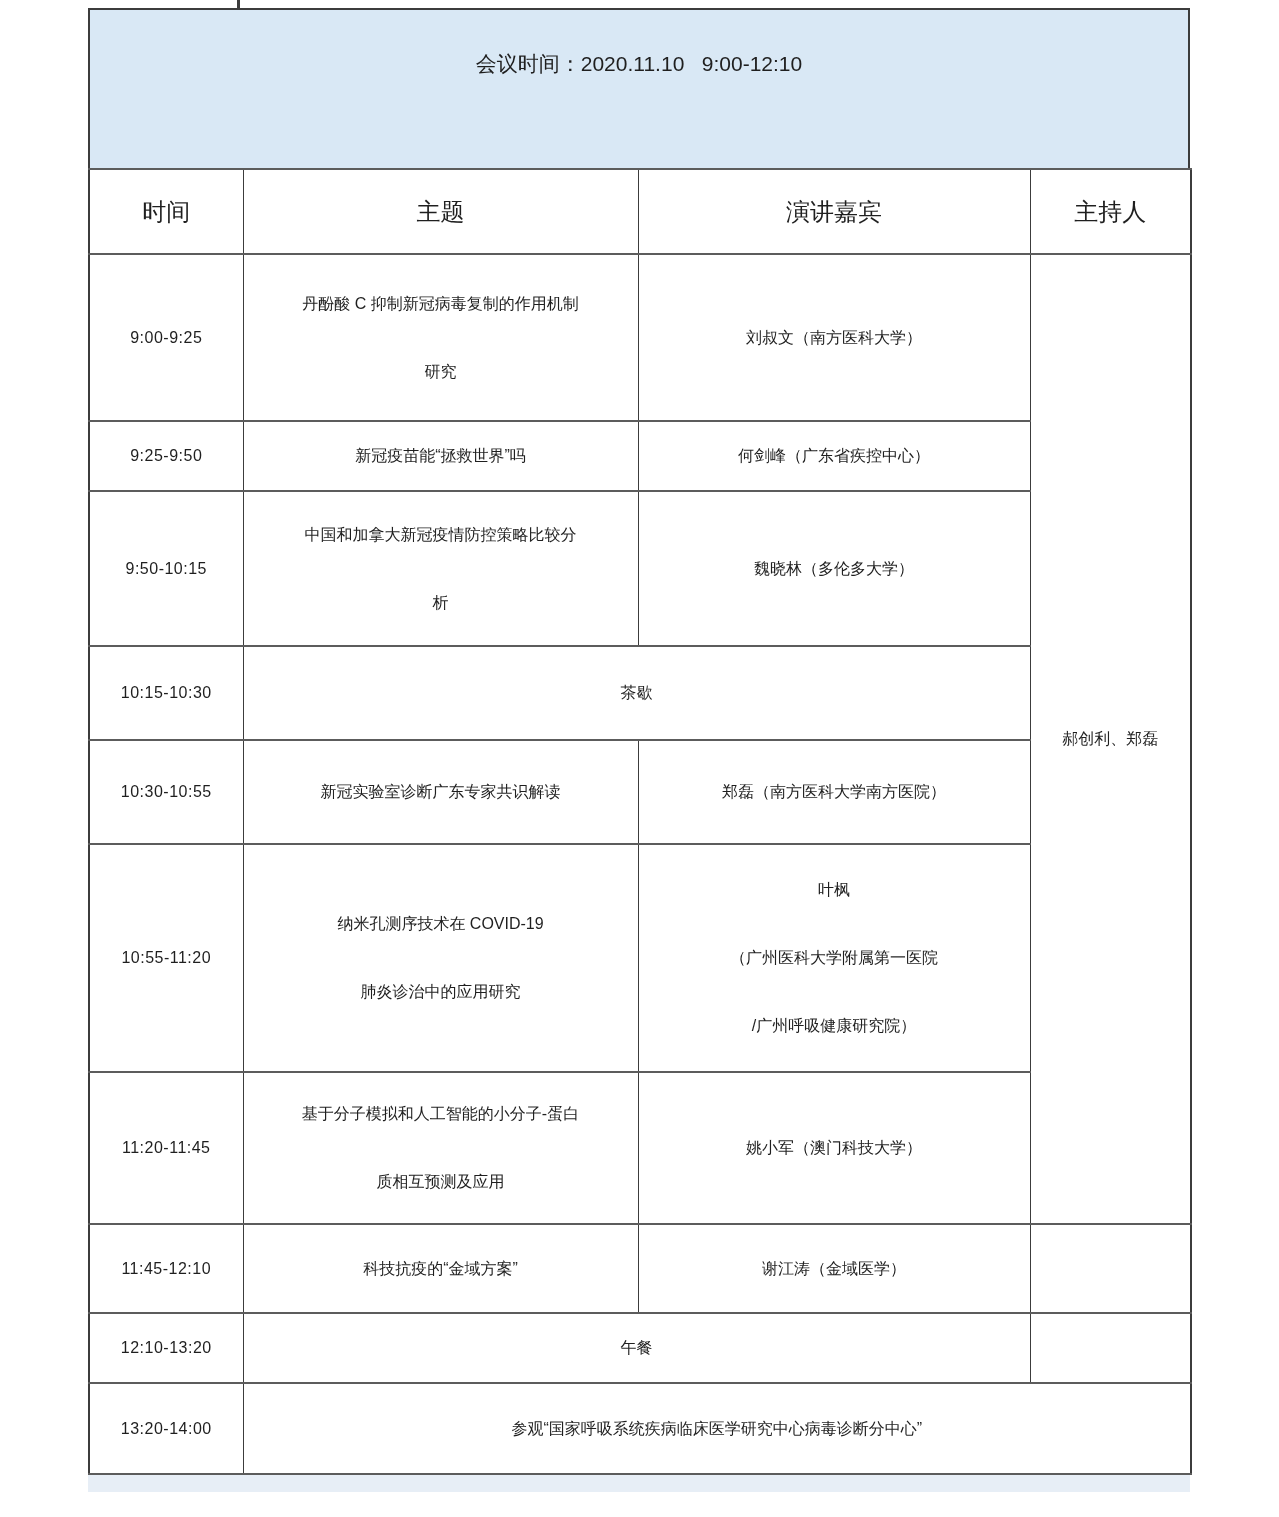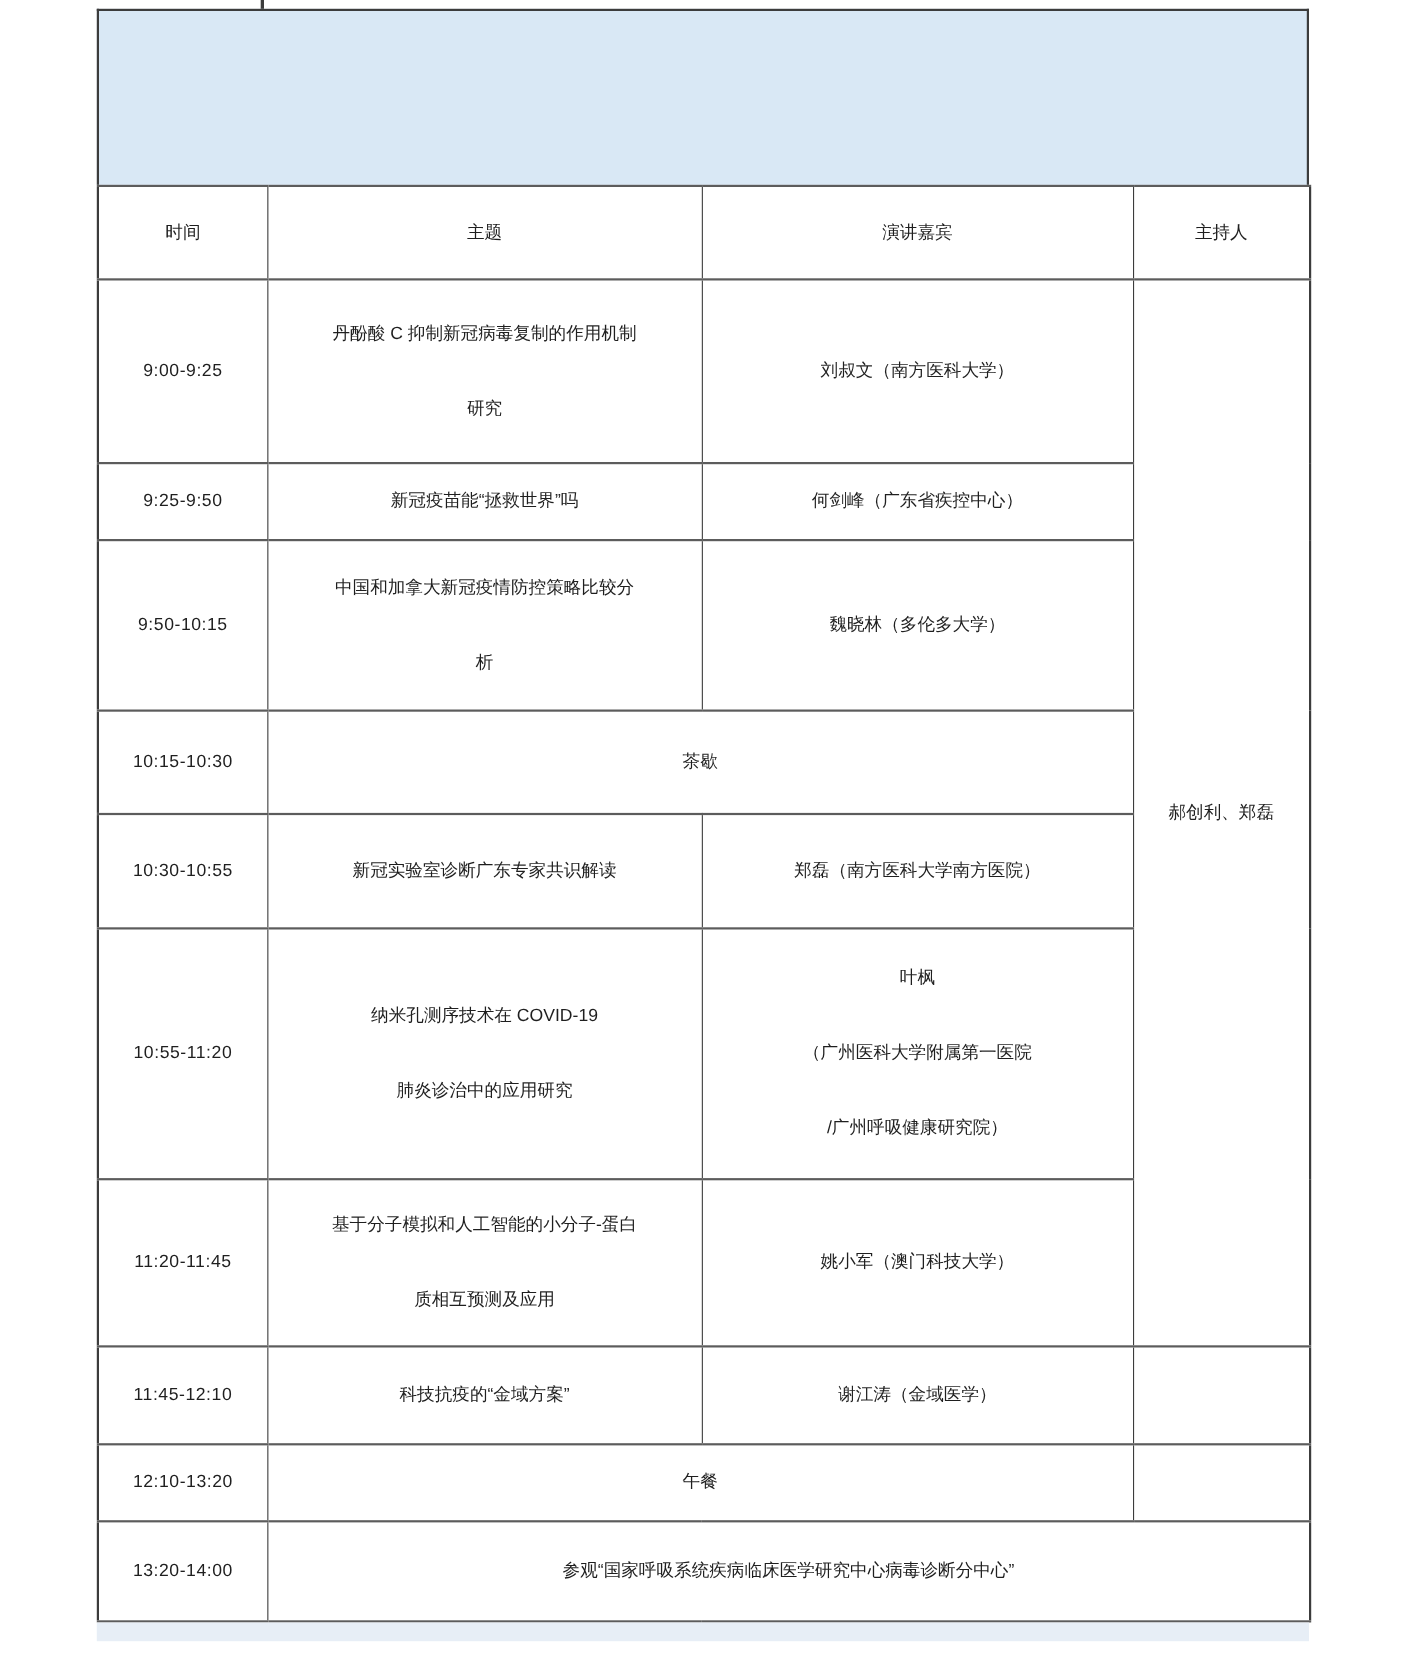--- a/index.html
+++ b/index.html
@@ -14,36 +14,37 @@
   .band-title{margin-top:30px;font-size:21px;letter-spacing:1px;white-space:pre;}
   .band-meta{margin-top:40px;display:flex;gap:42px;font-size:21px;white-space:pre;}
   
   table.sched{border-collapse:collapse;table-layout:fixed;width:1102px;
               border:2px solid #3c3c3c;}
   .sched th,.sched td{box-sizing:border-box;padding:0 6px;margin:0;
               border-left:1px solid #3c3c3c;border-right:1px solid #3c3c3c;
               border-top:2px solid #5c5c5c;border-bottom:2px solid #5c5c5c;
               text-align:center;vertical-align:middle;
               font-size:16px;font-weight:400;}
-  .sched th{font-size:16px;}
+  .sched th{font-size:24px;}
   .cellml{white-space:pre-line;line-height:68px;}
   .timecell{font-size:22px;letter-spacing:0.5px;}
   
   .bottom-strip{width:1102px;height:17px;background:#e7eef6;}
 </style>
 </head>
 <body>
 
 <div class="page">
   <div class="top-tick"></div>
 
   <div class="sheet">
 
     <div class="band">
       <div class="band-meta">
+        <span>会议时间：2020.11.10   9:00-12:10</span>
       </div>
     </div>
 
     <table class="sched">
       <colgroup>
         <col style="width:154px">
           <col style="width:395px">
           <col style="width:392px">
           <col style="width:161px">
       </colgroup>

